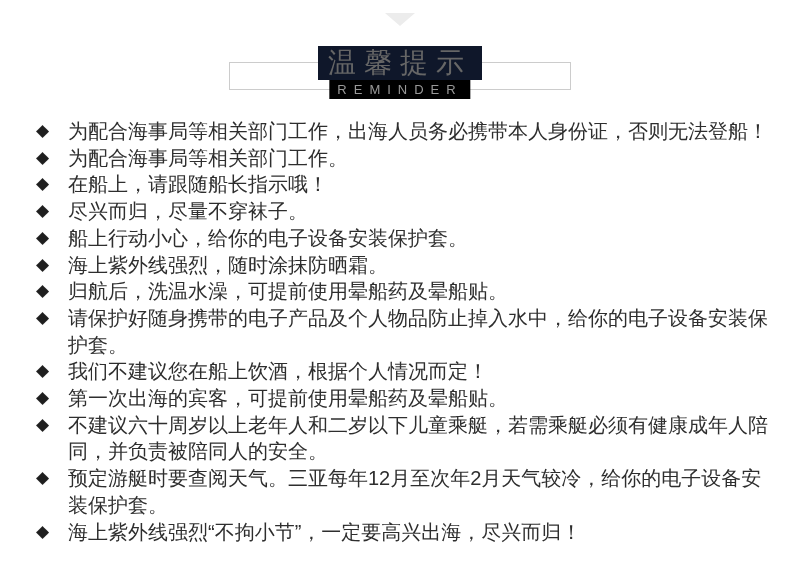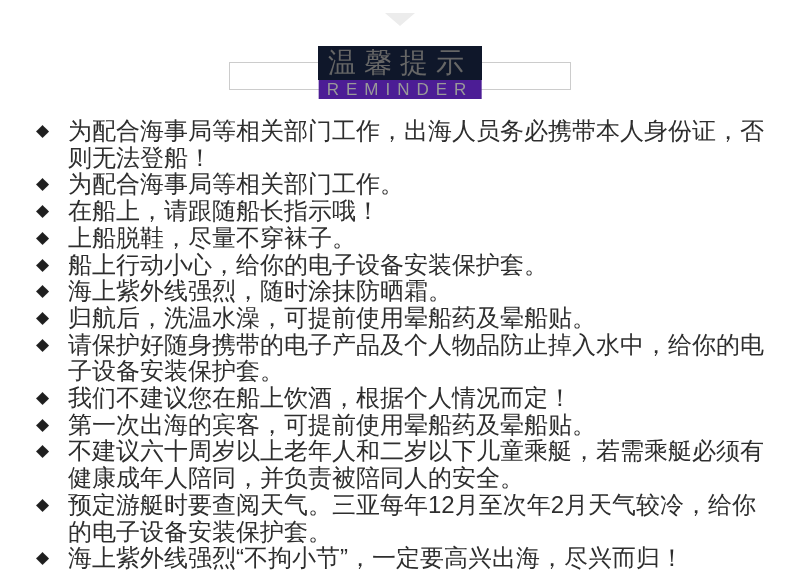--- a/index.html
+++ b/index.html
@@ -45,23 +45,23 @@
     letter-spacing: 8px;
     color: #666666;
     white-space: nowrap;
     line-height: 34px;
   }
   .header-subtitle {
     position: absolute;
     bottom: -10px;
     left: 50%;
     transform: translateX(-50%);
-    background: #4c1d95;
+    background: #000000;
     padding: 0 8px;
-    font-size: 17px;
+    font-size: 13px;
     letter-spacing: 7px;
     color: #999999;
     white-space: nowrap;
     line-height: 19px;
   }
   
   .reminder-list {
     list-style: none;
     margin: 28px 0 0 36px;
     padding: 0;
@@ -75,21 +75,21 @@
   .bullet {
     flex: 0 0 32px;
     width: 32px;
     font-size: 17px;
     line-height: 26.7px;
     color: #1f1f1f;
   }
   .reminder-text {
     flex: 0 1 706px;
     max-width: 706px;
-    font-size: 24px;
+    font-size: 20px;
     line-height: 26.7px;
     color: #2e2e2e;
     word-break: break-all;
   }
 </style>
 </head>
 <body>
 
 <div class="page">
 
@@ -111,21 +111,21 @@
       <span class="reminder-text">为配合海事局等相关部门工作。</span>
     </li>
 
     <li class="reminder-item">
       <span class="bullet">◆</span>
       <span class="reminder-text">在船上，请跟随船长指示哦！</span>
     </li>
 
     <li class="reminder-item">
       <span class="bullet">◆</span>
-      <span class="reminder-text">上船脱鞋，尽量不穿袜子。</span>
+      <span class="reminder-text">尽兴而归，尽量不穿袜子。</span>
     </li>
 
     <li class="reminder-item">
       <span class="bullet">◆</span>
       <span class="reminder-text">船上行动小心，给你的电子设备安装保护套。</span>
     </li>
 
     <li class="reminder-item">
       <span class="bullet">◆</span>
       <span class="reminder-text">海上紫外线强烈，随时涂抹防晒霜。</span>

